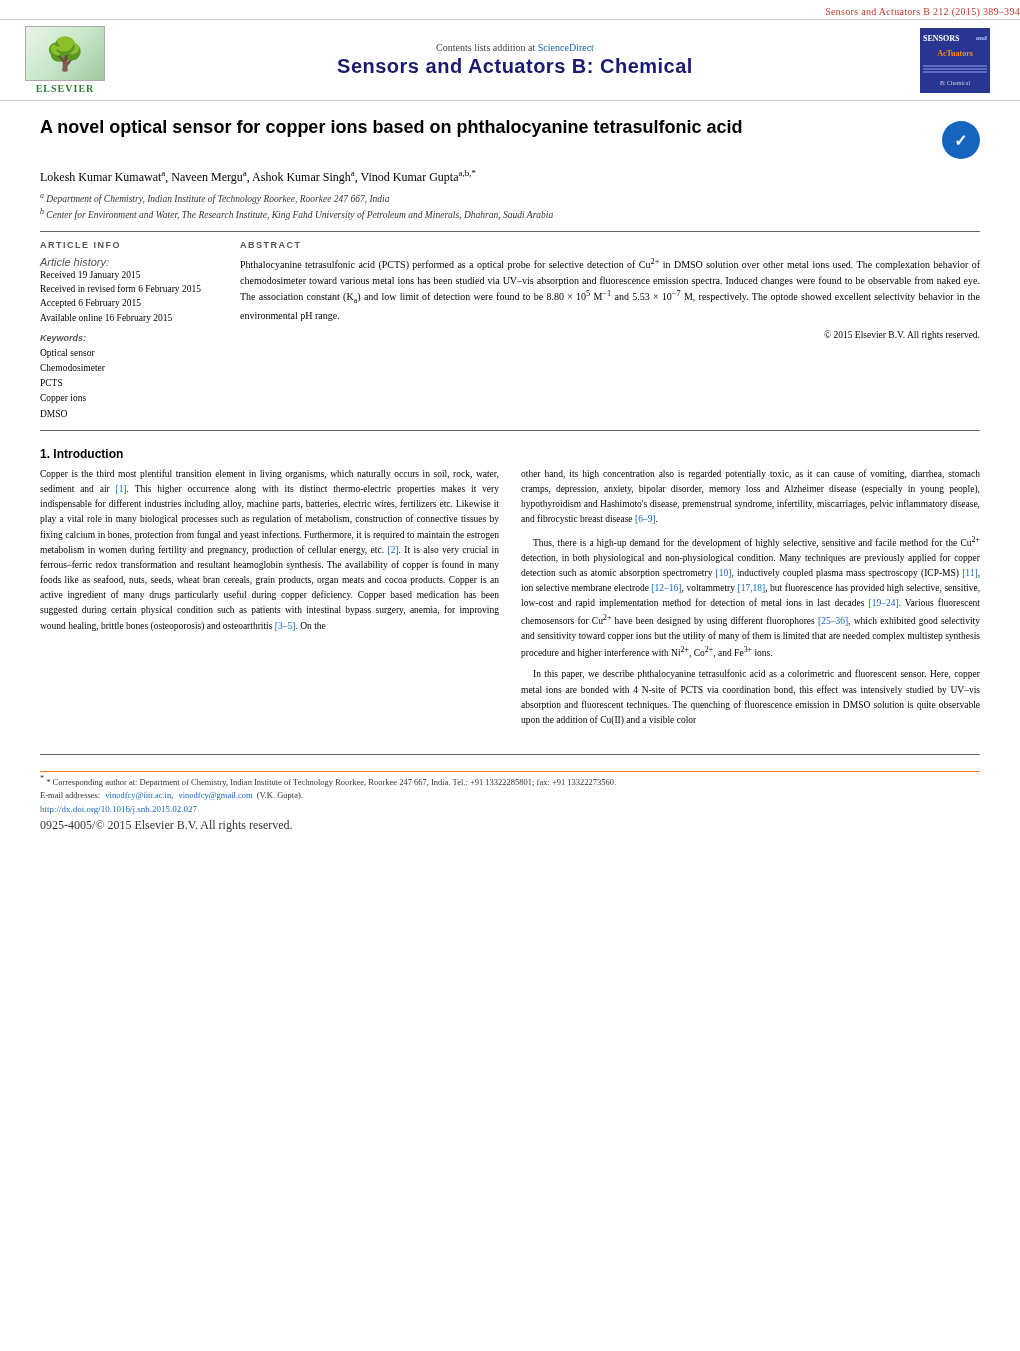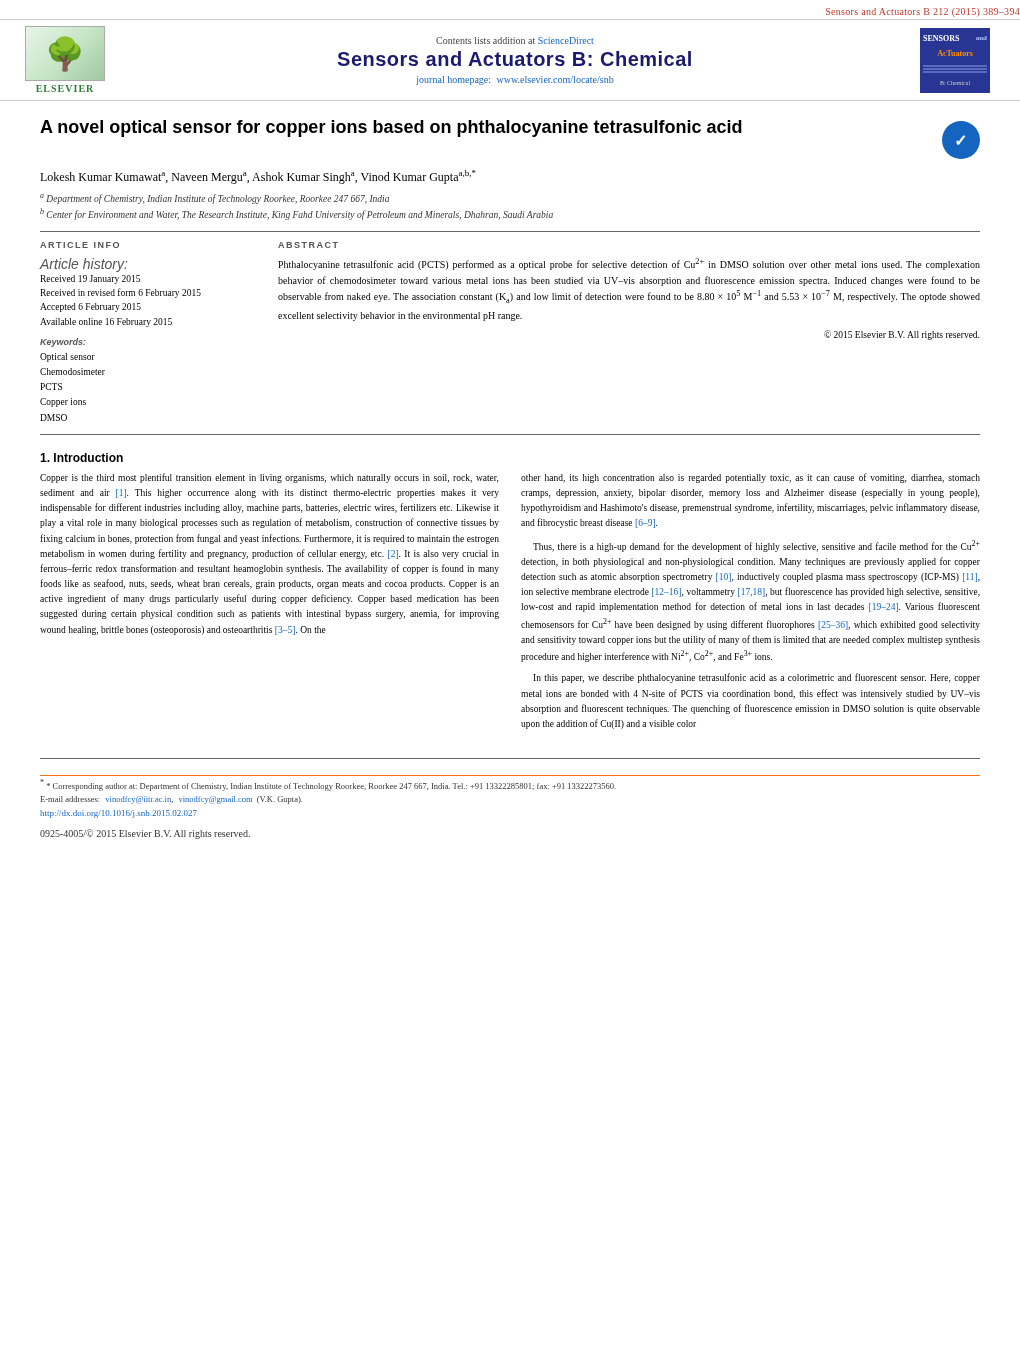--- a/index.html
+++ b/index.html
@@ -199,21 +199,21 @@
       color: #555;
       margin-bottom: 6px;
       font-family: Arial, sans-serif;
     }
 
     .info-group {
       margin-bottom: 8px;
     }
 
     .info-label {
-      font-size: 14px;
+      font-size: 11px;
       color: #555;
       font-style: italic;
       font-family: Arial, sans-serif;
     }
 
     .info-value {
       font-size: 9.5px;
       color: #000;
       line-height: 1.5;
     }
@@ -232,21 +232,20 @@
     }
 
     .keyword-item {
       font-size: 9.5px;
       color: #000;
       line-height: 1.6;
     }
 
     .abstract-section {
       flex: 1;
-      margin-left: 38px;
     }
 
     .abstract-title {
       font-size: 9px;
       font-weight: bold;
       letter-spacing: 1.5px;
       text-transform: uppercase;
       color: #555;
       margin-bottom: 6px;
       font-family: Arial, sans-serif;
@@ -325,23 +324,23 @@
       color: #1565c0;
     }
 
     .doi-line {
       color: #1565c0;
       font-size: 9px;
       margin-top: 4px;
     }
 
     .copyright-line {
-      font-size: 10px;
+      font-size: 12px;
       color: #333;
-      margin-top: 10px;
+      margin-top: 4px;
     }
   </style>
 </head>
 <body>
 
 <div class="journal-top-bar">
   <span>Sensors and Actuators B 212 (2015) 389–394</span>
 </div>
 
 <div class="journal-header">
@@ -352,24 +351,20 @@
     </div>
     <div class="elsevier-label">ELSEVIER</div>
   </div>
 
   <div class="journal-title-center">
     <div class="contents-line">
       <span>Contents lists addition at</span>
       <span class="sciencedirect-link" style="color:#1565c0; cursor:pointer;">ScienceDirect</span>
     </div>
     <h1>Sensors and Actuators B: Chemical</h1>
-    <div class="homepage-link">
-      <span>journal homepage:</span>
-      <span class="sciencedirect-link" style="color:#1565c0; cursor:pointer; margin-left:3px;">www.elsevier.com/locate/snb</span>
-    </div>
   </div>
 
   <div class="sensors-logo-img">
     <div class="sensors-top-row">
       <span style="font-size:8px; font-weight:bold; color:#fff;">SENSORS</span>
       <span style="font-size:7px; color:#aac4ff;">and</span>
     </div>
     <div style="color:#ff8f00; font-weight:bold; font-size:8px; text-align:center;">AcTuators</div>
     <div class="sensors-lines">
       <div class="sensors-line"></div>

